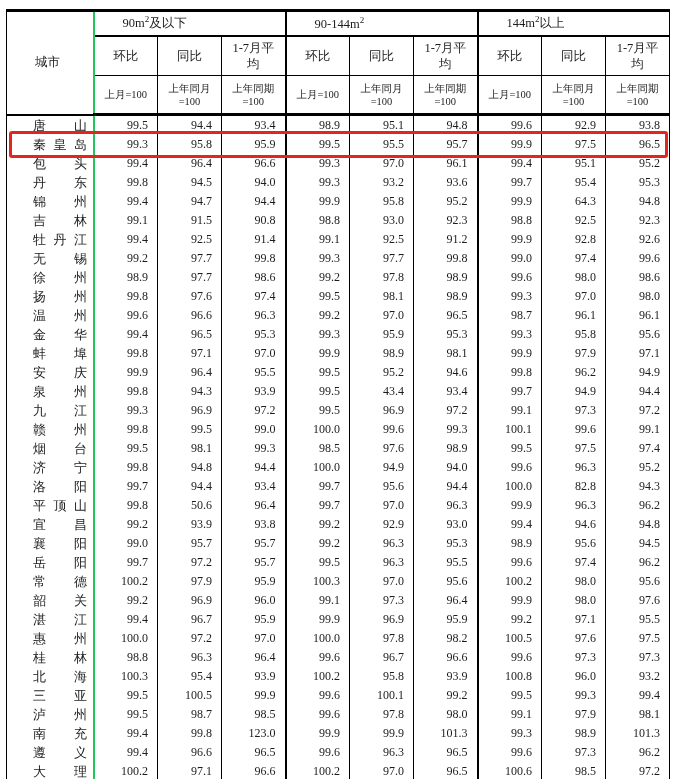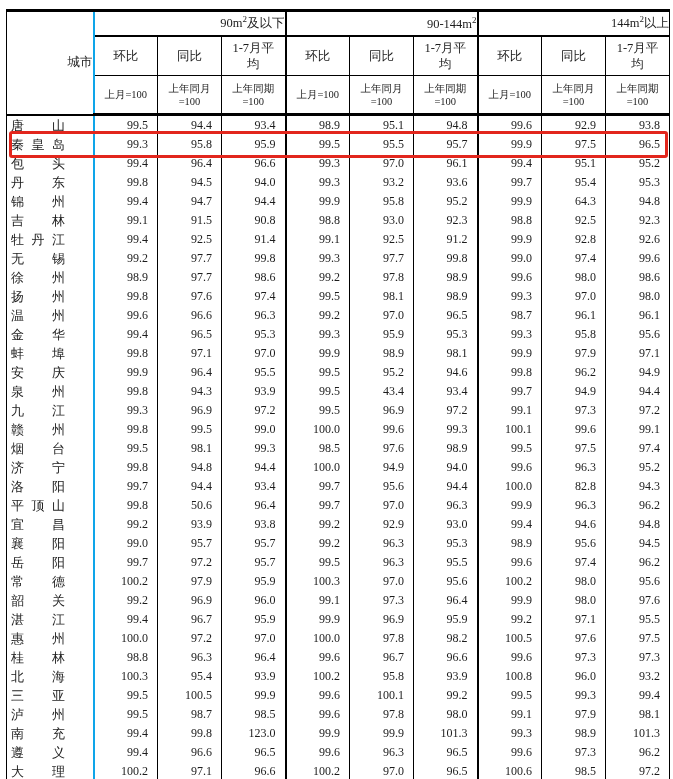--- a/index.html
+++ b/index.html
@@ -10,35 +10,35 @@
   table{
     position:absolute;left:6px;top:9px;width:664px;
     border-collapse:collapse;table-layout:fixed;
     border-top:3px solid #000;border-bottom:3px solid #000;
     border-left:1px solid #000;border-right:1px solid #000;
   }
   th,td{padding:0;font-weight:normal;overflow:hidden;}
   
   .vc{border-left:1px solid #000;}
   .gs{border-left:2px solid #000;}
-  .city-col{border-right:2px solid #0ea5e9;}
+  .city-col{border-right:2px solid #22c55e;}
   
-  tr.hrow1 th{height:23px;border-bottom:2px solid #000;font-size:12.5px;text-align:right;padding-left:28px;}
+  tr.hrow1 th{height:23px;border-bottom:2px solid #000;font-size:12.5px;text-align:left;padding-left:28px;}
   tr.hrow2 th{height:38px;border-bottom:1px solid #000;font-size:12.5px;text-align:center;
               word-break:break-all;padding:0 6px;line-height:16px;}
   tr.hrow3 th{height:37px;border-bottom:3px solid #000;font-size:10.5px;text-align:center;line-height:13px;}
   th.city-col{font-size:13px;text-align:center;border-bottom:3px solid #000;}
   sup{font-size:9px;}
   
   tbody tr{height:19px;}
   tbody td{font-size:12px;line-height:19px;white-space:nowrap;}
   td.num{text-align:right;padding-right:9px;}
   td.city-cell{font-size:13px;}
   .city-text{
-    display:inline-block;width:54px;margin-left:4px;
+    display:inline-block;width:54px;margin-left:26px;
     text-align:justify;text-align-last:justify;
   }
   #hl-box{
     position:absolute;border:3px solid #e2261d;border-radius:3px;
     pointer-events:none;box-sizing:border-box;
   }
 </style>
 </head>
 <body>
 

